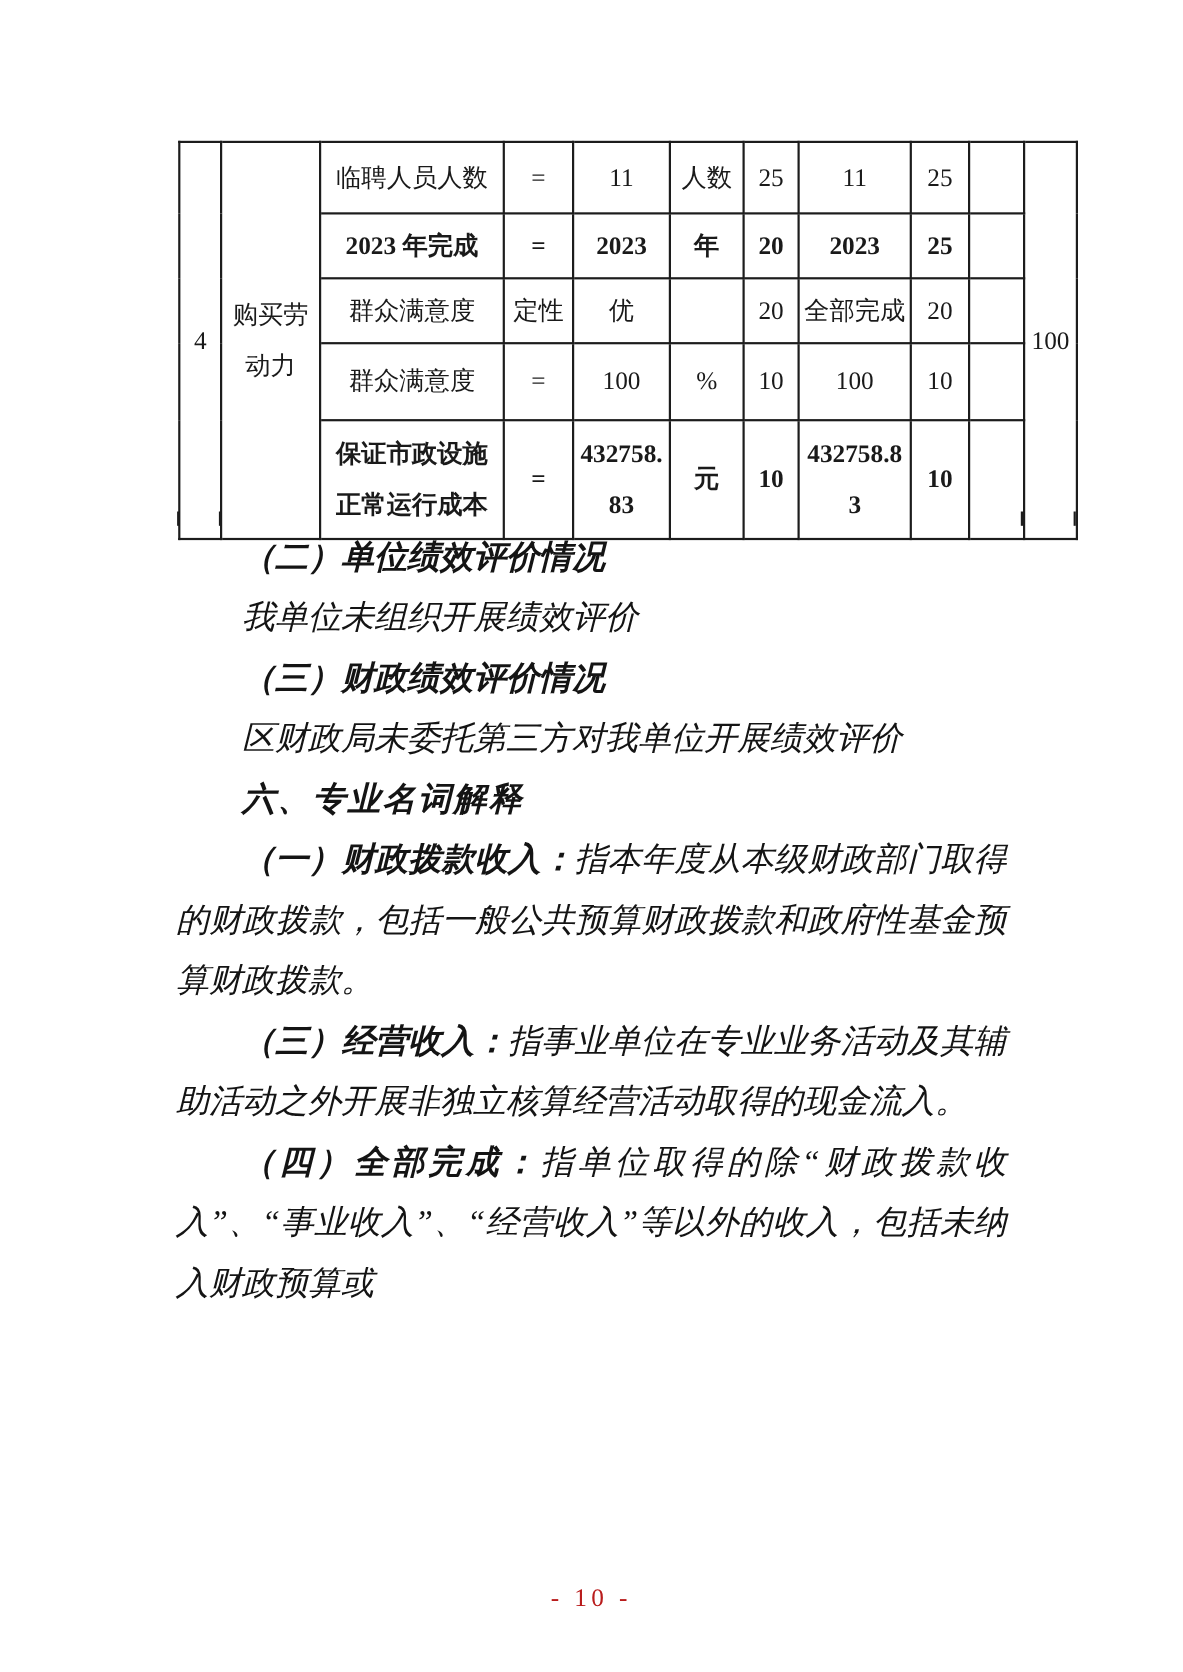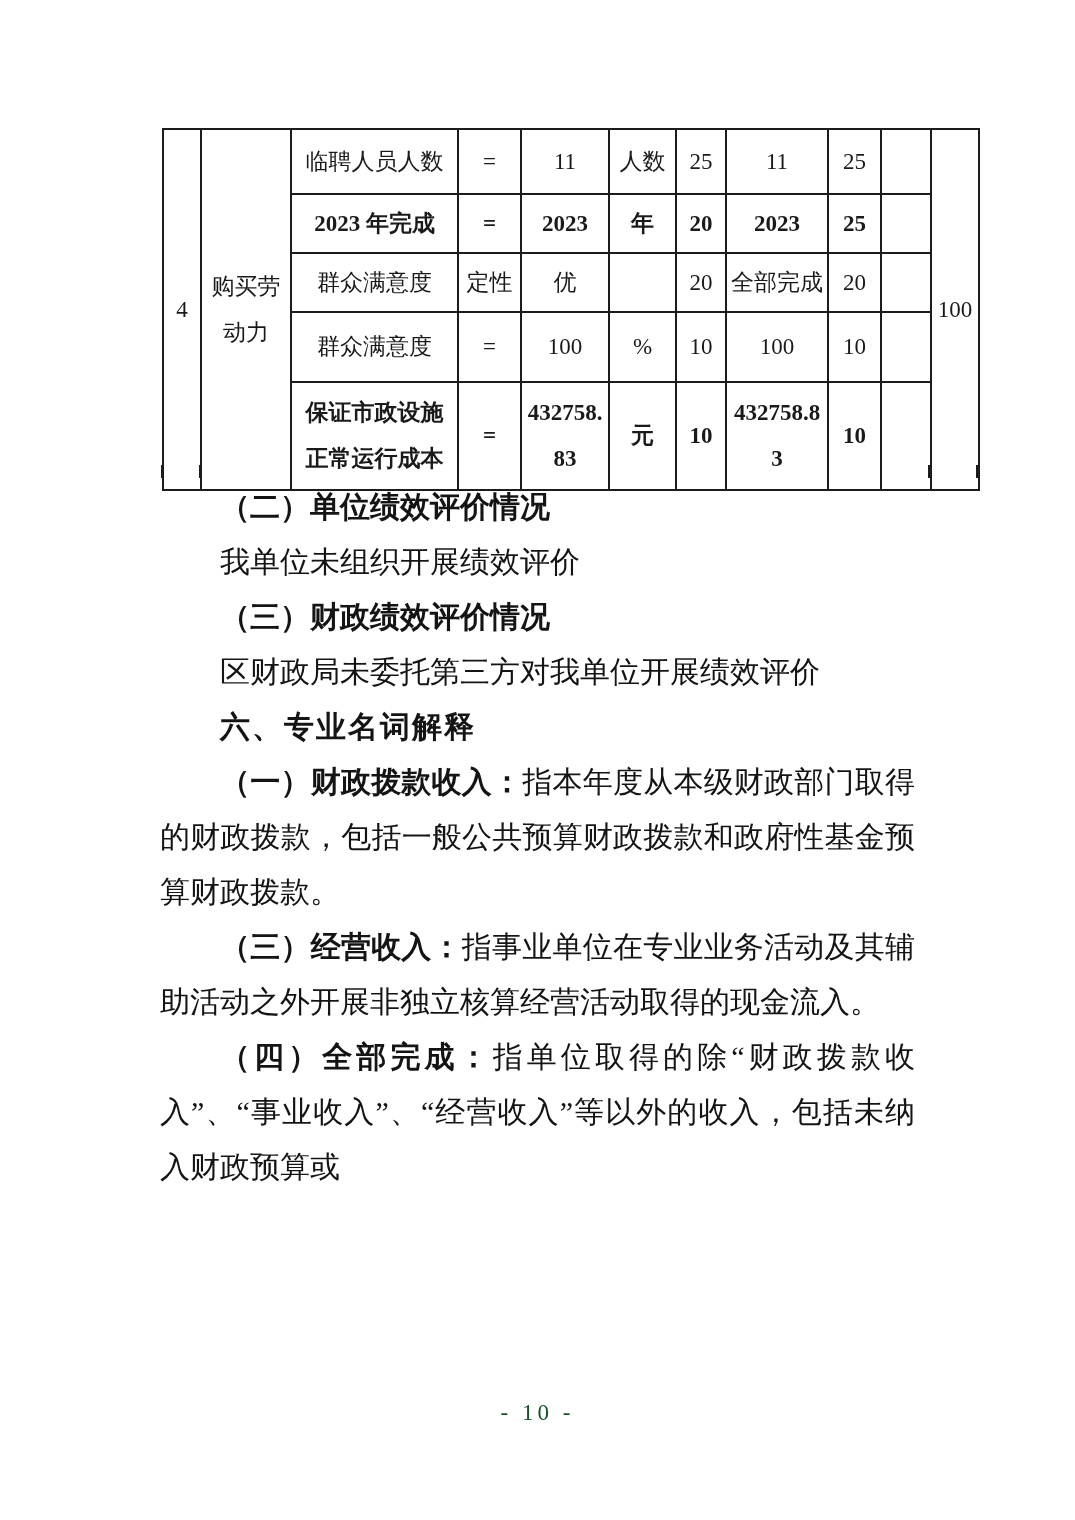--- a/index.html
+++ b/index.html
@@ -25,30 +25,30 @@
   tr.r1 { height:65px; } tr.r2 { height:59px;font-weight:bold; } tr.r3 { height:59px; }
   tr.r4 { height:70px; } tr.r5 { height:108px;font-weight:bold; }
 
   .tail { position:absolute; width:2px; height:13px; background:#1c1c1c; top:465px; }
   .tail.t1 { left:161px; } .tail.t2 { left:199px; }
   .tail.t3 { left:928px; } .tail.t4 { left:976px; }
 
   
   .content {
     position:absolute; left:160px; top:479px; width:755px;
-    font-size:30px; line-height:55px; color:#141414;
+    font-size:30px; line-height:55px; color:#141414;font-style:italic;
   }
   .content p { margin:0; text-indent:2em; text-align:justify; }
   p.h-kai { font-weight:bold; }
   p.h-hei { font-weight:bold; font-family:"Liberation Sans","DejaVu Sans",sans-serif; letter-spacing:2px; }
   .lead { font-weight:bold; }
 
   .page-number {
-    position:absolute; left:0; top:1400px; width:100%; text-align:center;
-    font-size:23px; letter-spacing:4px; color:#14532d;
+    position:absolute; left:0; top:1440px; width:100%; text-align:center;
+    font-size:23px; letter-spacing:4px; color:#b91c1c;
   }
 </style>
 </head>
 <body>
 
 <div class="page">
 
   <table class="score-table">
     <colgroup>
       <col style="width:38px">

